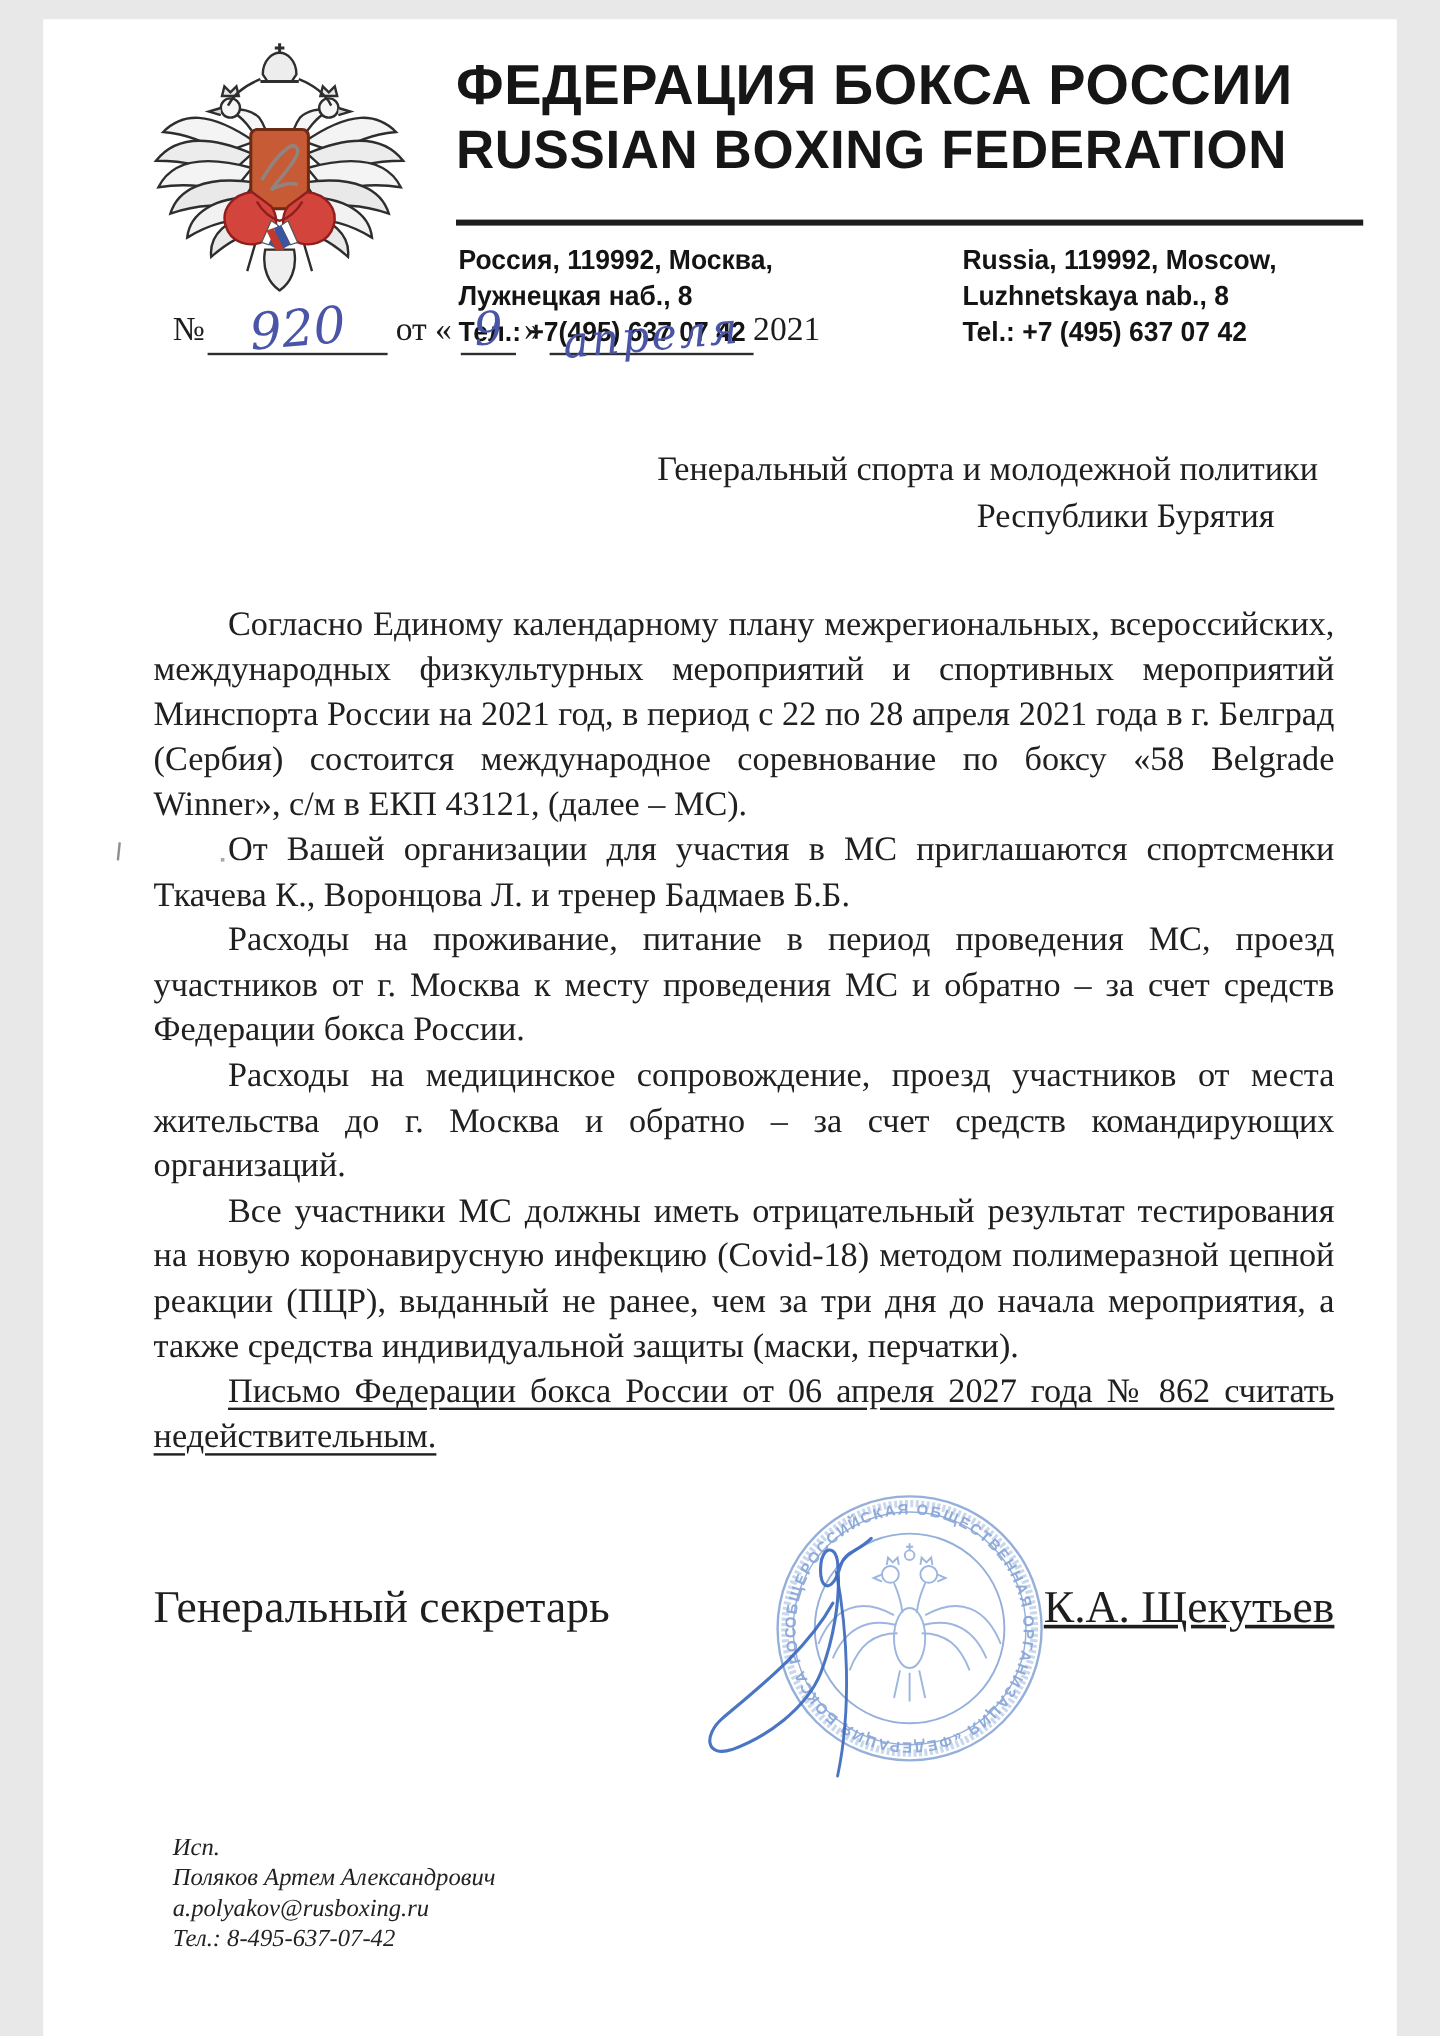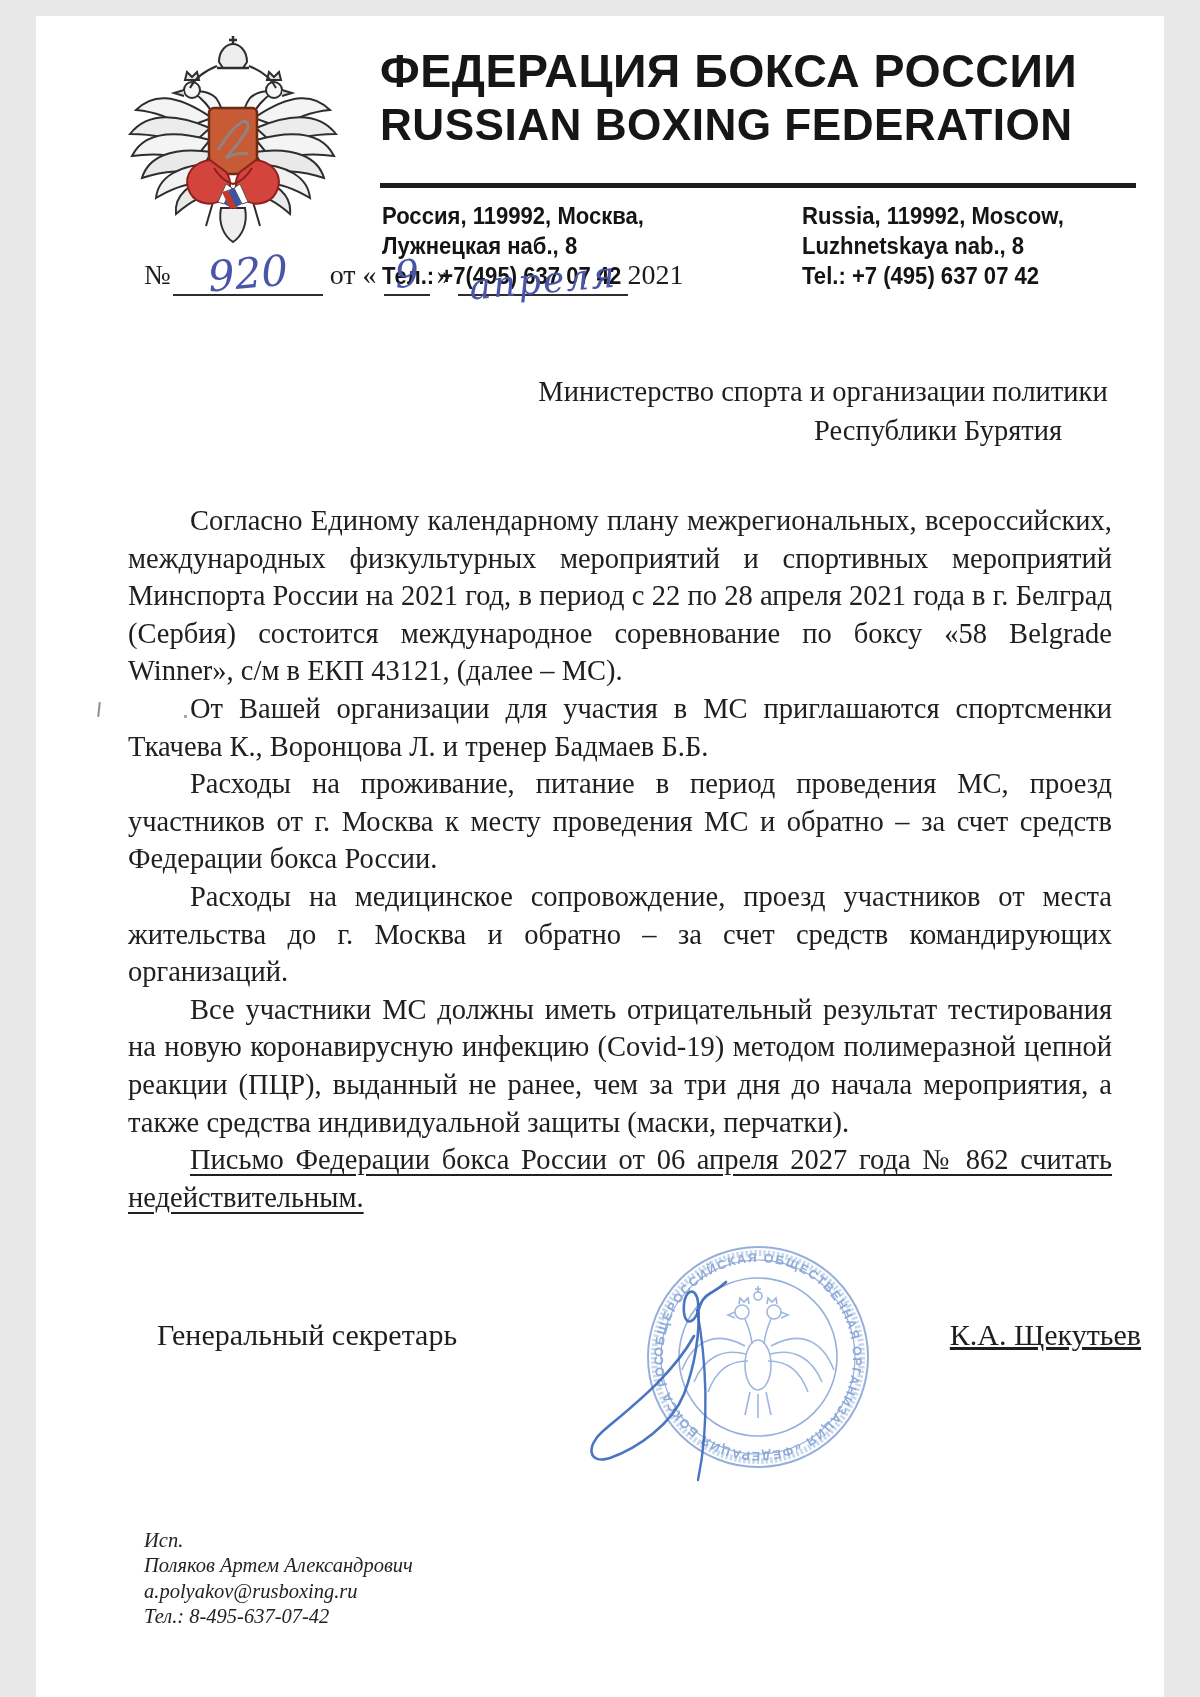--- a/index.html
+++ b/index.html
@@ -56,21 +56,21 @@
 
   
   .body-text {
     position:absolute; left:92px; top:486px; width:984px;
     font-size:28.5px; line-height:37.6px; text-align:justify; color:#202020;
   }
   .body-text p { margin:0; text-indent:62px; }
   .body-text p.ul { text-decoration:underline; text-decoration-thickness:2px; text-underline-offset:5px; }
 
   
-  .sig-row { position:absolute; left:121px; top:1302px; width:984px; font-size:30px; }
+  .sig-row { position:absolute; left:92px; top:1302px; width:984px; font-size:38px; }
   .sig-name { position:absolute; right:0; top:0;text-decoration:underline; }
 
   
   .stamp-box { position:absolute; left:540px; top:1192px; width:360px; height:300px; }
 
   
   .footer { position:absolute; left:108px; top:1512px; font-size:20.5px; line-height:25.4px; color:#222;font-style:italic; }
 
   
   .art { position:absolute; background:#cccccc; }
@@ -173,30 +173,30 @@
       <span class="hand hand-day">9</span>
     </span>
     <span class="lbl"> » </span>
     <span class="slot slot-month">
       <span class="hand hand-month">апреля</span>
     </span>
     <span class="lbl">2021</span>
   </div>
 
   <div class="recipient">
-    <div>Министерство спорта и организации политики</div>
+    <div>Генеральный спорта и молодежной политики</div>
     <div class="r2">Республики Бурятия</div>
   </div>
 
   <div class="body-text">
     <p>Согласно Единому календарному плану межрегиональных, всероссийских, международных физкультурных мероприятий и спортивных мероприятий Минспорта России на 2021 год, в период с 22 по 28 апреля 2021 года в г. Белград (Сербия) состоится международное соревнование по боксу «58 Belgrade Winner», с/м в ЕКП 43121, (далее – МС).</p>
     <p>От Вашей организации для участия в МС приглашаются спортсменки Ткачева К., Воронцова Л. и тренер Бадмаев Б.Б.</p>
     <p>Расходы на проживание, питание в период проведения МС, проезд участников от г. Москва к месту проведения МС и обратно – за счет средств Федерации бокса России.</p>
     <p>Расходы на медицинское сопровождение, проезд участников от места жительства до г. Москва и обратно – за счет средств командирующих организаций.</p>
-    <p>Все участники МС должны иметь отрицательный результат тестирования на новую коронавирусную инфекцию (Covid-19) методом полимеразной цепной реакции (ПЦР), выданный не ранее, чем за три дня до начала мероприятия, а также средства индивидуальной защиты (маски, перчатки).</p>
+    <p>Все участники МС должны иметь отрицательный результат тестирования на новую коронавирусную инфекцию (Covid-18) методом полимеразной цепной реакции (ПЦР), выданный не ранее, чем за три дня до начала мероприятия, а также средства индивидуальной защиты (маски, перчатки).</p>
     <p class="ul">Письмо Федерации бокса России от 06 апреля 2027 года № 862 считать недействительным.</p>
   </div>
 
   <div class="sig-row">
     <span>Генеральный секретарь</span>
     <span class="sig-name">К.А. Щекутьев</span>
   </div>
 
   <div class="stamp-box">
     <svg viewBox="0 0 360 300" width="360" height="300">

